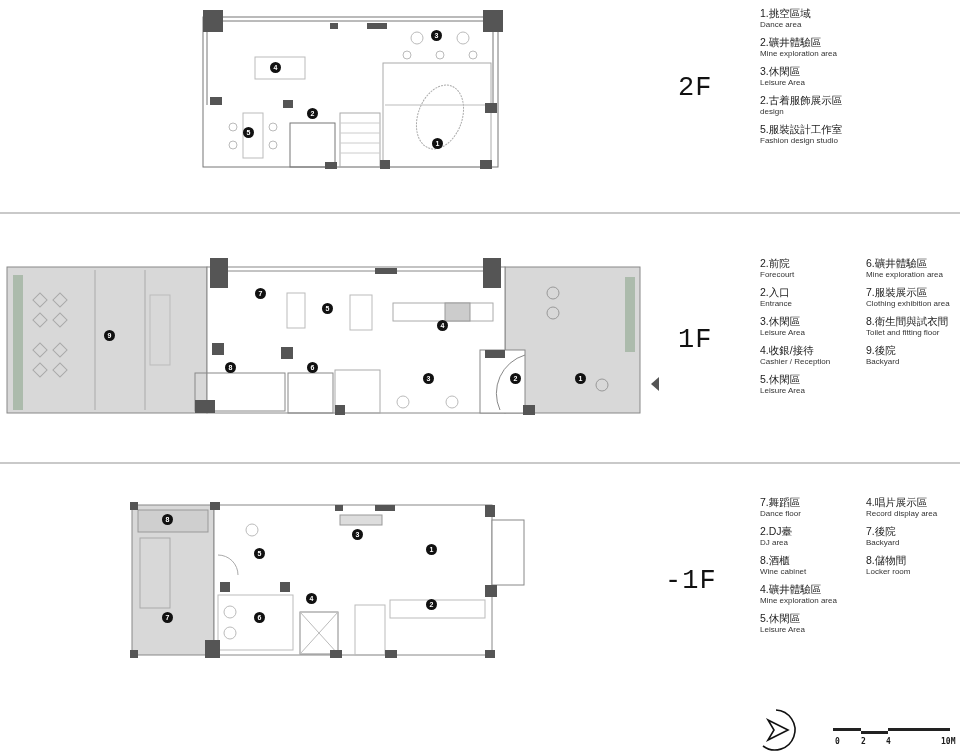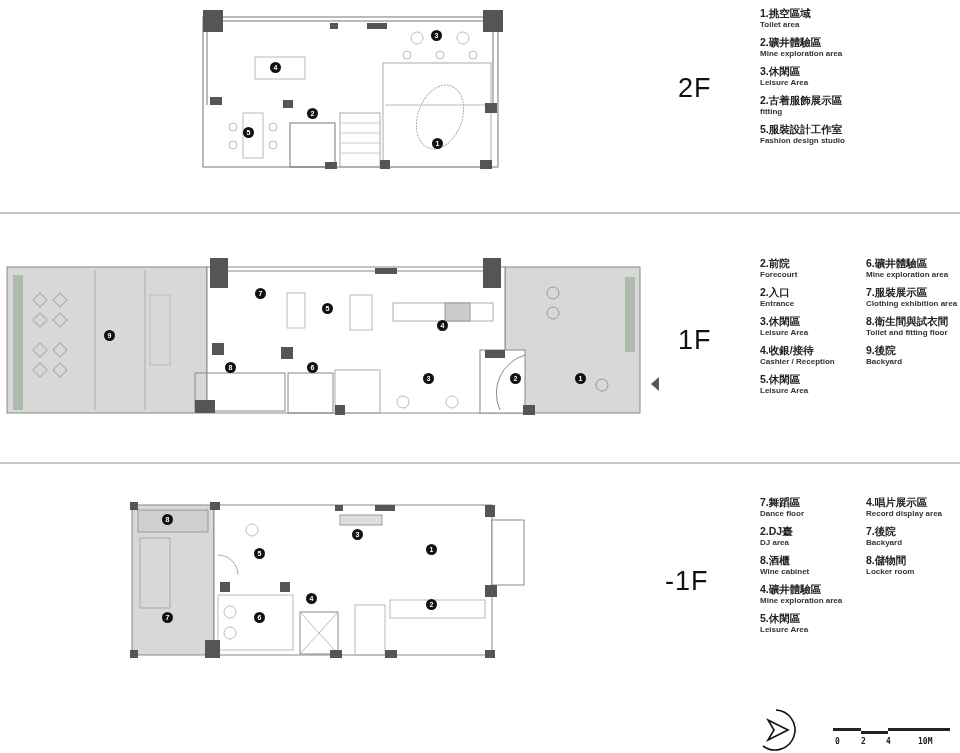--- a/index.html
+++ b/index.html
@@ -1,21 +1,21 @@
 <!DOCTYPE html>
 <html><head>
 <meta charset="utf-8">
 <style>
   html,body{margin:0;padding:0;background:#fff;}
   body{width:960px;height:753px;position:relative;overflow:hidden;font-family:"Liberation Sans",sans-serif;color:#1a1a1a;}
   .abs{position:absolute;}
   .divider{position:absolute;left:0;width:960px;height:2px;background:#c9c9c9;}
-  .floor-label{position:absolute;font-family:Liberation Sans, sans-serif;font-size:27px;font-weight:300;color:#111;letter-spacing:1px;}
+  .floor-label{position:absolute;font-family:Liberation Mono, monospace;font-size:27px;font-weight:300;color:#111;letter-spacing:1px;}
   .legend{position:absolute;font-size:9px;line-height:11px;}
-  .legend .item{margin-bottom:7px;font-weight:bold;}
+  .legend .item{margin-bottom:7px;}
   .legend .zh{font-size:10.5px;color:#222;}
   .legend .en{font-size:8px;color:#333;}
   .plan{position:absolute;}
   .marker{position:absolute;width:11px;height:11px;border-radius:50%;background:#111;color:#fff;font-size:7px;line-height:11px;text-align:center;font-weight:bold;font-family:"Liberation Sans",sans-serif;}
   .scale-num{position:absolute;font-size:8px;font-weight:bold;font-family:"DejaVu Sans Mono",monospace;}
 </style>
 </head>
 <body>
 
 <div class="divider" style="top:212px"></div>
@@ -74,33 +74,33 @@
   <div class="marker" style="left:236px;top:25px;">3</div>
   <div class="marker" style="left:75px;top:57px;">4</div>
   <div class="marker" style="left:48px;top:122px;">5</div>
 </div>
 
 <div class="floor-label" style="left:678px;top:73px;">2F</div>
 
 <div class="legend" style="left:760px;top:8px;">
   <div class="item">
       <div class="zh">1.挑空區域</div>
-      <div class="en">Toilet area</div>
+      <div class="en">Dance area</div>
     </div>
   <div class="item">
       <div class="zh">2.礦井體驗區</div>
       <div class="en">Mine exploration area</div>
     </div>
   <div class="item">
       <div class="zh">3.休閑區</div>
       <div class="en">Leisure Area</div>
     </div>
   <div class="item">
       <div class="zh">2.古着服飾展示區</div>
-      <div class="en">fitting</div>
+      <div class="en">design</div>
     </div>
   <div class="item">
       <div class="zh">5.服裝設計工作室</div>
       <div class="en">Fashion design studio</div>
     </div>
 </div>
 
 <div class="plan" style="left:5px;top:255px;width:640px;height:162px;">
   <svg width="640" height="162" viewBox="0 0 640 162">
 
@@ -318,14 +318,14 @@
 
 <div class="abs" style="left:833px;top:722px;width:122px;height:30px;">
   <svg width="122" height="10" viewBox="0 0 122 10">
     <rect x="0" y="2" width="28" height="3" fill="#222"></rect>
     <rect x="28" y="5" width="27" height="3" fill="#222"></rect>
     <rect x="55" y="2" width="62" height="3" fill="#222"></rect>
   </svg>
   <span class="scale-num" style="left:2px;top:15px;">0</span>
   <span class="scale-num" style="left:28px;top:15px;">2</span>
   <span class="scale-num" style="left:53px;top:15px;">4</span>
-  <span class="scale-num" style="left:85px;top:15px;">10M</span>
+  <span class="scale-num" style="left:108px;top:15px;">10M</span>
 </div>
 
 </body></html>

